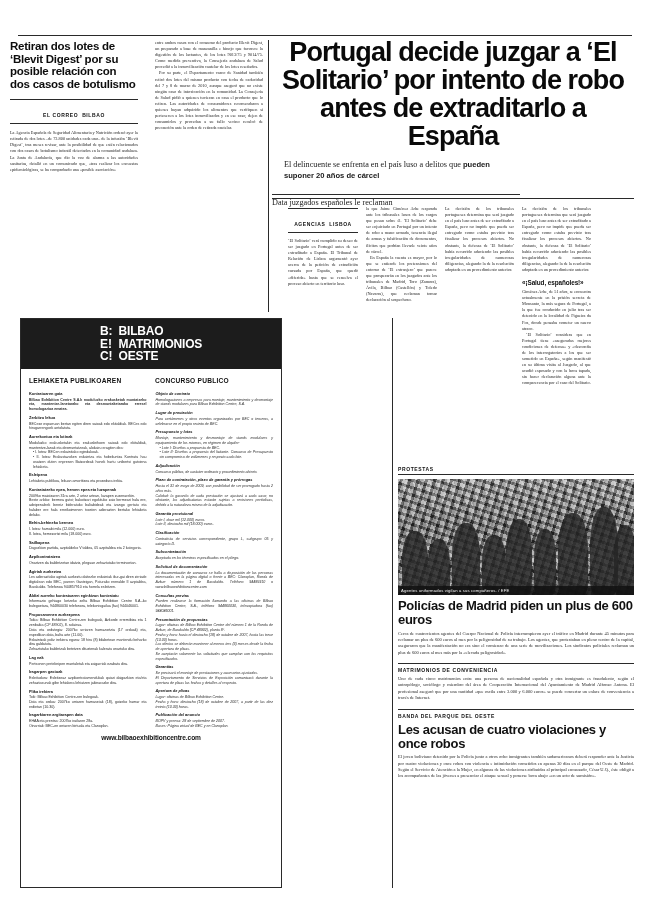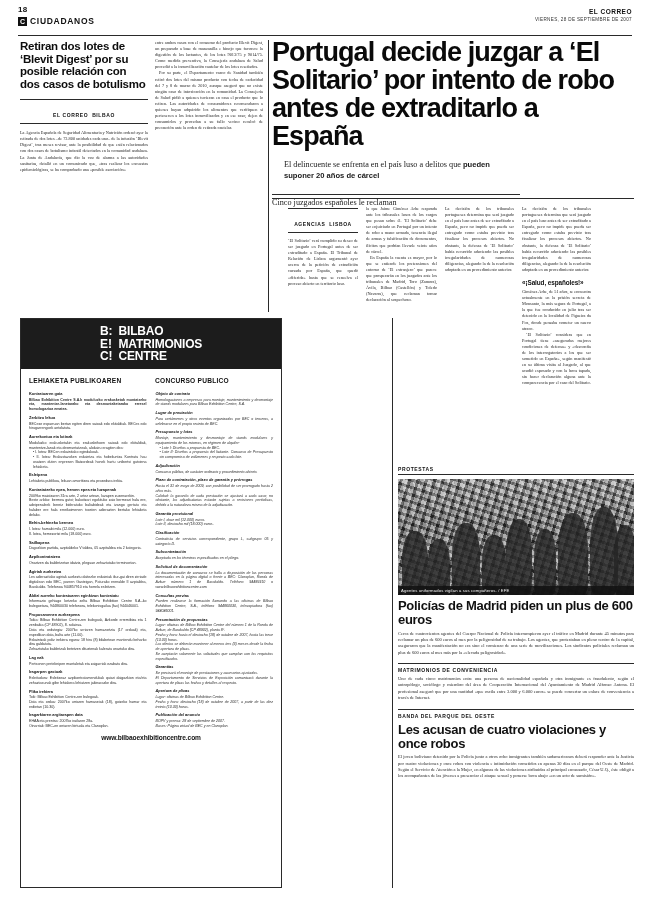--- a/index.html
+++ b/index.html
@@ -34,31 +34,31 @@
   
   .body-text{font-family:"Liberation Serif",serif;font-size:4.3px;line-height:1.42;
              text-align:justify;color:#262626;hyphens:auto;}
   .body-text p{margin:0;text-indent:4px;}
   .body-text p:first-child{text-indent:0;}
 
   .kicker{font-family:"Liberation Sans",sans-serif;font-weight:bold;font-size:5px;
           letter-spacing:.6px;color:#111;}
 
   
-  .left-col{position:absolute;left:20px;top:40px;width:128px;}
+  .left-col{position:absolute;left:10px;top:40px;width:128px;}
   .head-left{font-family:"Liberation Sans",sans-serif;font-weight:bold;
              font-size:11.5px;line-height:1.09;color:#0d0d0d;letter-spacing:-.25px;margin:0;}
   .byline-box{margin-top:9px;border-top:1px solid #2a2a2a;border-bottom:1px solid #2a2a2a;
               padding:2.5px 0;text-align:center;}
   .left-body{margin-top:6px;}
 
   .left-col2{position:absolute;left:155px;top:40px;width:108px;}
 
   
-  .main-head-wrap{position:absolute;left:272px;top:38px;width:362px;}
+  .main-head-wrap{position:absolute;left:272px;top:38px;width:362px;text-align:center;}
   .head-main{font-family:"Liberation Sans",sans-serif;font-weight:bold;
              font-size:27px;line-height:1.04;letter-spacing:-.9px;color:#0a0a0a;margin:0;}
   .subhead-wrap{position:absolute;left:272px;top:148px;width:248px;}
   .subhead-a{font-family:"Liberation Serif",serif;font-size:8.2px;line-height:1.32;
              color:#1a1a1a;margin:12px;}
   .subhead-a b{font-family:"Liberation Sans",sans-serif;font-weight:bold;font-size:7.6px;}
   .subhead-sep{border-top:1px solid #2a2a2a;margin:4px 0 3.5px 0;}
   .subhead-b{font-family:"Liberation Serif",serif;font-size:8.2px;color:#1a1a1a;margin:0;}
 
   
@@ -126,31 +126,20 @@
              text-align:justify;color:#262626;margin:0;}
   .rail-sec{margin-top:7px;}
   .rail-sec .rail-kicker{border-bottom:none;border-top:1px solid #2a2a2a;
                          padding:3px 0 0 0;margin-bottom:3px;}
 </style>
 </head>
 <body>
 
 <div class="page">
 
-  <div class="masthead">
-    <div class="folio-num">18</div>
-    <div class="section-row">
-      <div class="section-mark">C</div>
-      <div class="section-name">CIUDADANOS</div>
-    </div>
-    <div class="masthead-right">
-      <div class="paper-name">EL CORREO</div>
-      <div class="paper-date">VIERNES, 28 DE SEPTIEMBRE DE 2007</div>
-    </div>
-  </div>
 
   <div class="rule" style="left:18px;top:35px;width:614px;height:1.1px;"></div>
 
   <div class="left-col">
     <h2 class="head-left">Retiran dos lotes de ‘Blevit Digest’ por su posible relación con dos casos de botulismo</h2>
     <div class="byline-box">
       <span class="kicker">EL CORREO</span>
       <span class="kicker light">BILBAO</span>
     </div>
     <div class="body-text left-body">
@@ -167,21 +156,21 @@
 
   <div class="rule" style="left:268px;top:40px;width:1.1px;height:272px;"></div>
 
   <div class="main-head-wrap">
     <h1 class="head-main">Portugal decide juzgar a ‘El Solitario’ por intento de robo antes de extraditarlo a España</h1>
   </div>
 
   <div class="subhead-wrap">
     <p class="subhead-a"><span>El delincuente se enfrenta en el país luso a delitos que </span><b>pueden suponer 20 años de cárcel</b></p>
     <div class="subhead-sep"></div>
-    <p class="subhead-b">Cinco juzgados españoles le reclaman</p>
+    <p class="subhead-b">Data juzgados españoles le reclaman</p>
   </div>
 
   <div class="rule" style="left:272px;top:198px;width:362px;height:1.1px;"></div>
 
   <div class="mc mc1">
     <div class="agencias-box">
       <span class="kicker">AGENCIAS</span>
       <span class="kicker light">LISBOA</span>
     </div>
     <div class="body-text">
@@ -217,21 +206,21 @@
     <div class="advert-logo">
       <div class="logo-inner">
         <div class="logo-letters">
           <div>B:</div>
           <div>E!</div>
           <div>C!</div>
         </div>
         <div class="logo-words">
           <div>BILBAO</div>
           <div>MATRIMONIOS</div>
-          <div>CENTRE</div>
+          <div>OESTE</div>
         </div>
       </div>
     </div>
 
     <div class="advert-heads">
       <div>LEHIAKETA PUBLIKOAREN</div>
       <div>CONCURSO PUBLICO</div>
     </div>
 
     <div class="advert-cols">

